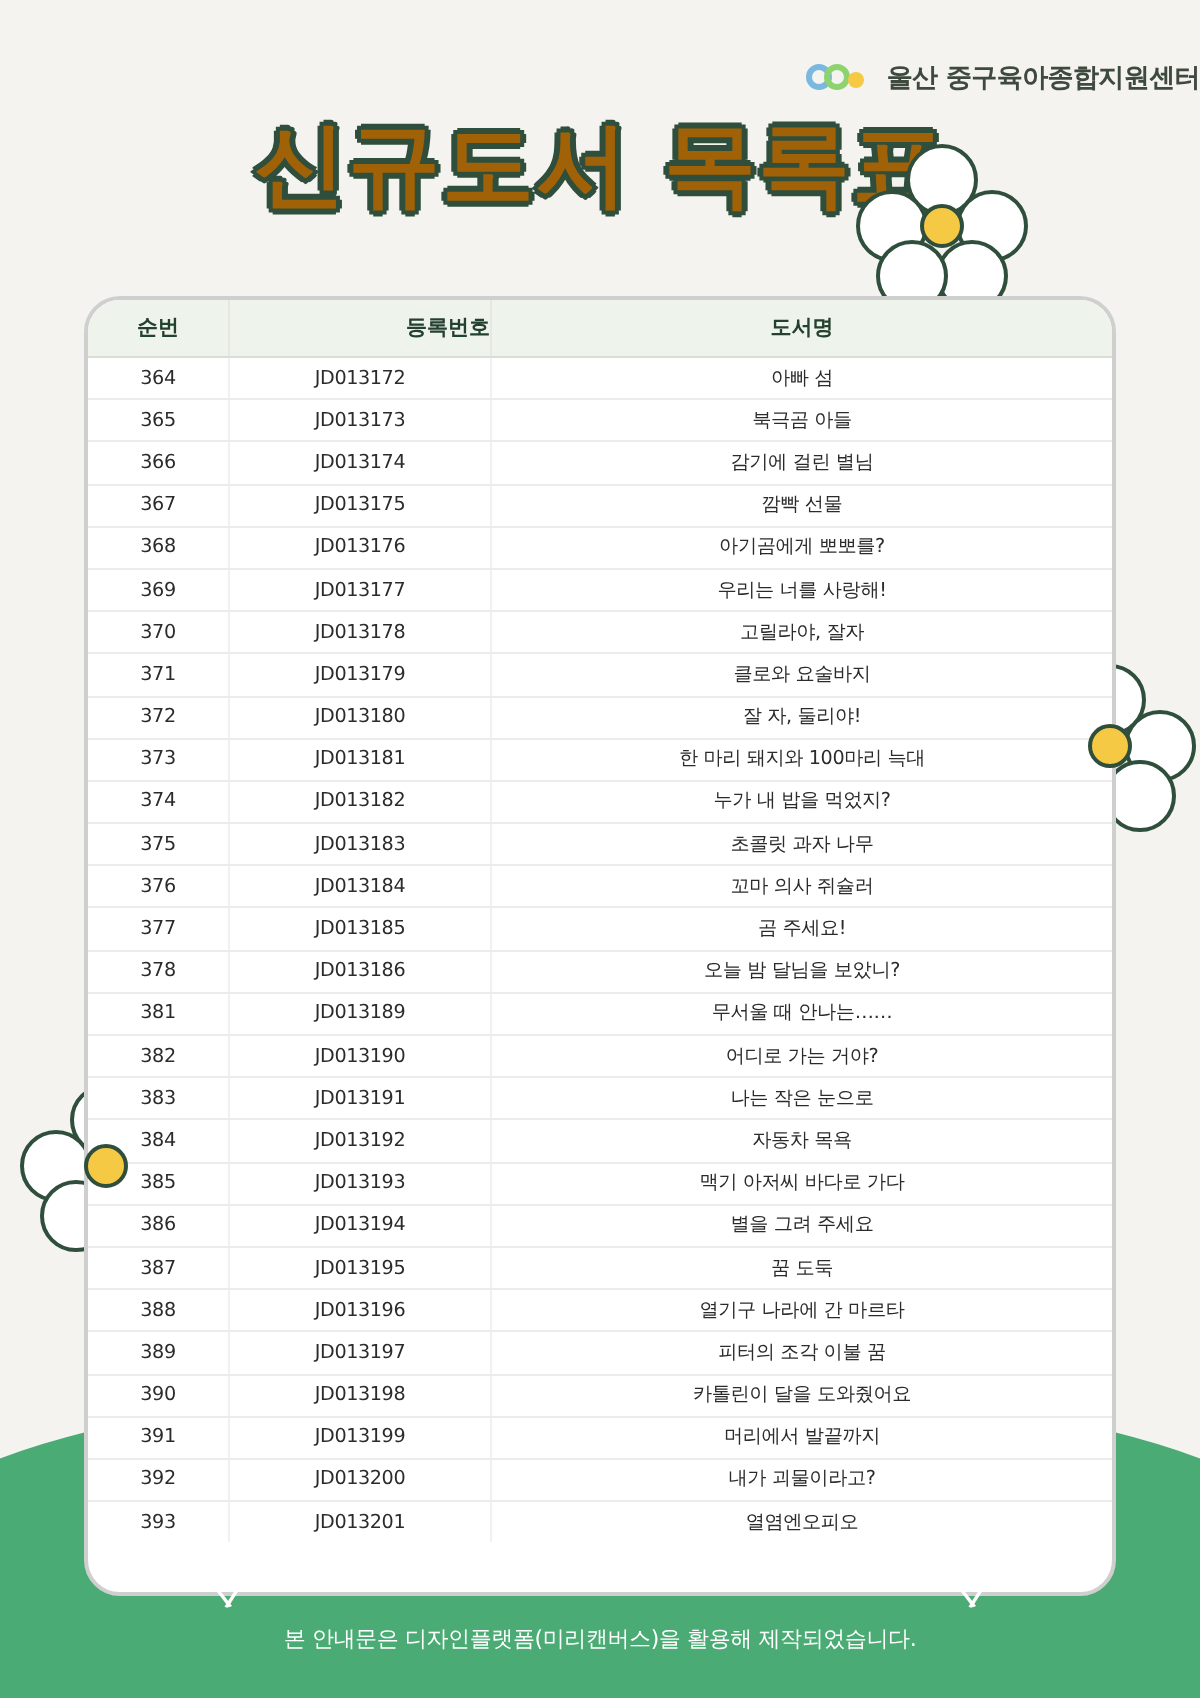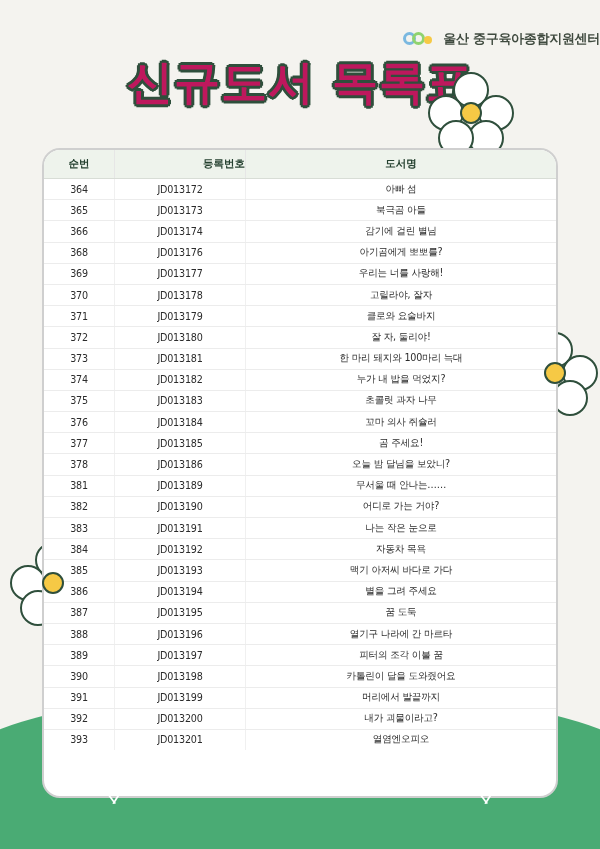--- a/index.html
+++ b/index.html
@@ -90,21 +90,21 @@
   }
 
   .title {
     position: absolute;
     top: 52px;
     left: 0;
     right: 0;
     text-align: center;
     font-size: 46px;
     font-weight: bold;
-    color: #be185d;
+    color: #a16207;
     letter-spacing: 1px;
     text-shadow:
       -2px -2px 0 #2f4f3c,
       2px -2px 0 #2f4f3c,
       -2px 2px 0 #2f4f3c,
       2px 2px 0 #2f4f3c,
       0 3px 0 #2f4f3c,
       3px 0 0 #2f4f3c,
       -3px 0 0 #2f4f3c,
       0 -3px 0 #2f4f3c;
@@ -281,20 +281,25 @@
             <td class="col-no">365</td>
             <td class="col-code">JD013173</td>
             <td class="col-title">북극곰 아들</td>
           </tr>
           <tr>
             <td class="col-no">366</td>
             <td class="col-code">JD013174</td>
             <td class="col-title">감기에 걸린 별님</td>
           </tr>
           <tr>
+            <td class="col-no">367</td>
+            <td class="col-code">JD013175</td>
+            <td class="col-title">깜빡 선물</td>
+          </tr>
+          <tr>
             <td class="col-no">368</td>
             <td class="col-code">JD013176</td>
             <td class="col-title">아기곰에게 뽀뽀를?</td>
           </tr>
           <tr>
             <td class="col-no">369</td>
             <td class="col-code">JD013177</td>
             <td class="col-title">우리는 너를 사랑해!</td>
           </tr>
           <tr>
@@ -411,14 +416,15 @@
     </table>
   </div>
 
   <div class="spark spark-left">
     <span class="s1">\</span><span class="s2">/</span>
   </div>
   <div class="spark spark-right">
     <span class="s1">\</span><span class="s2">/</span>
   </div>
 
+  <div class="footer-note">본 안내문은 디자인플랫폼(미리캔버스)을 활용해 제작되었습니다.</div>
 
 </div>
 
 </body></html>

